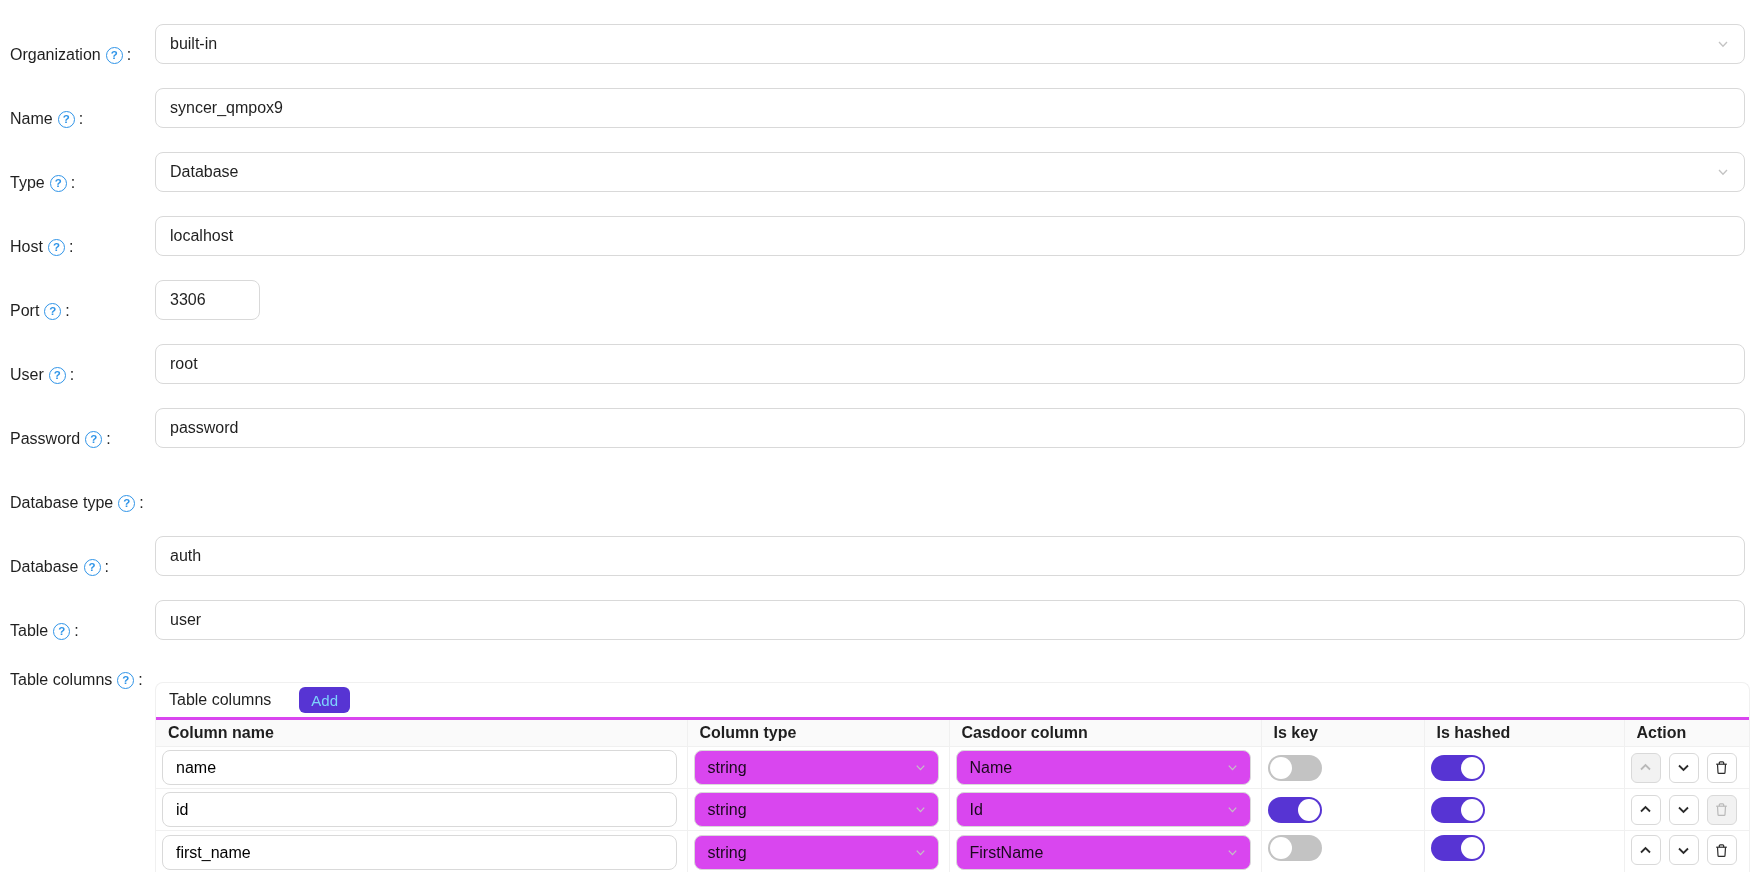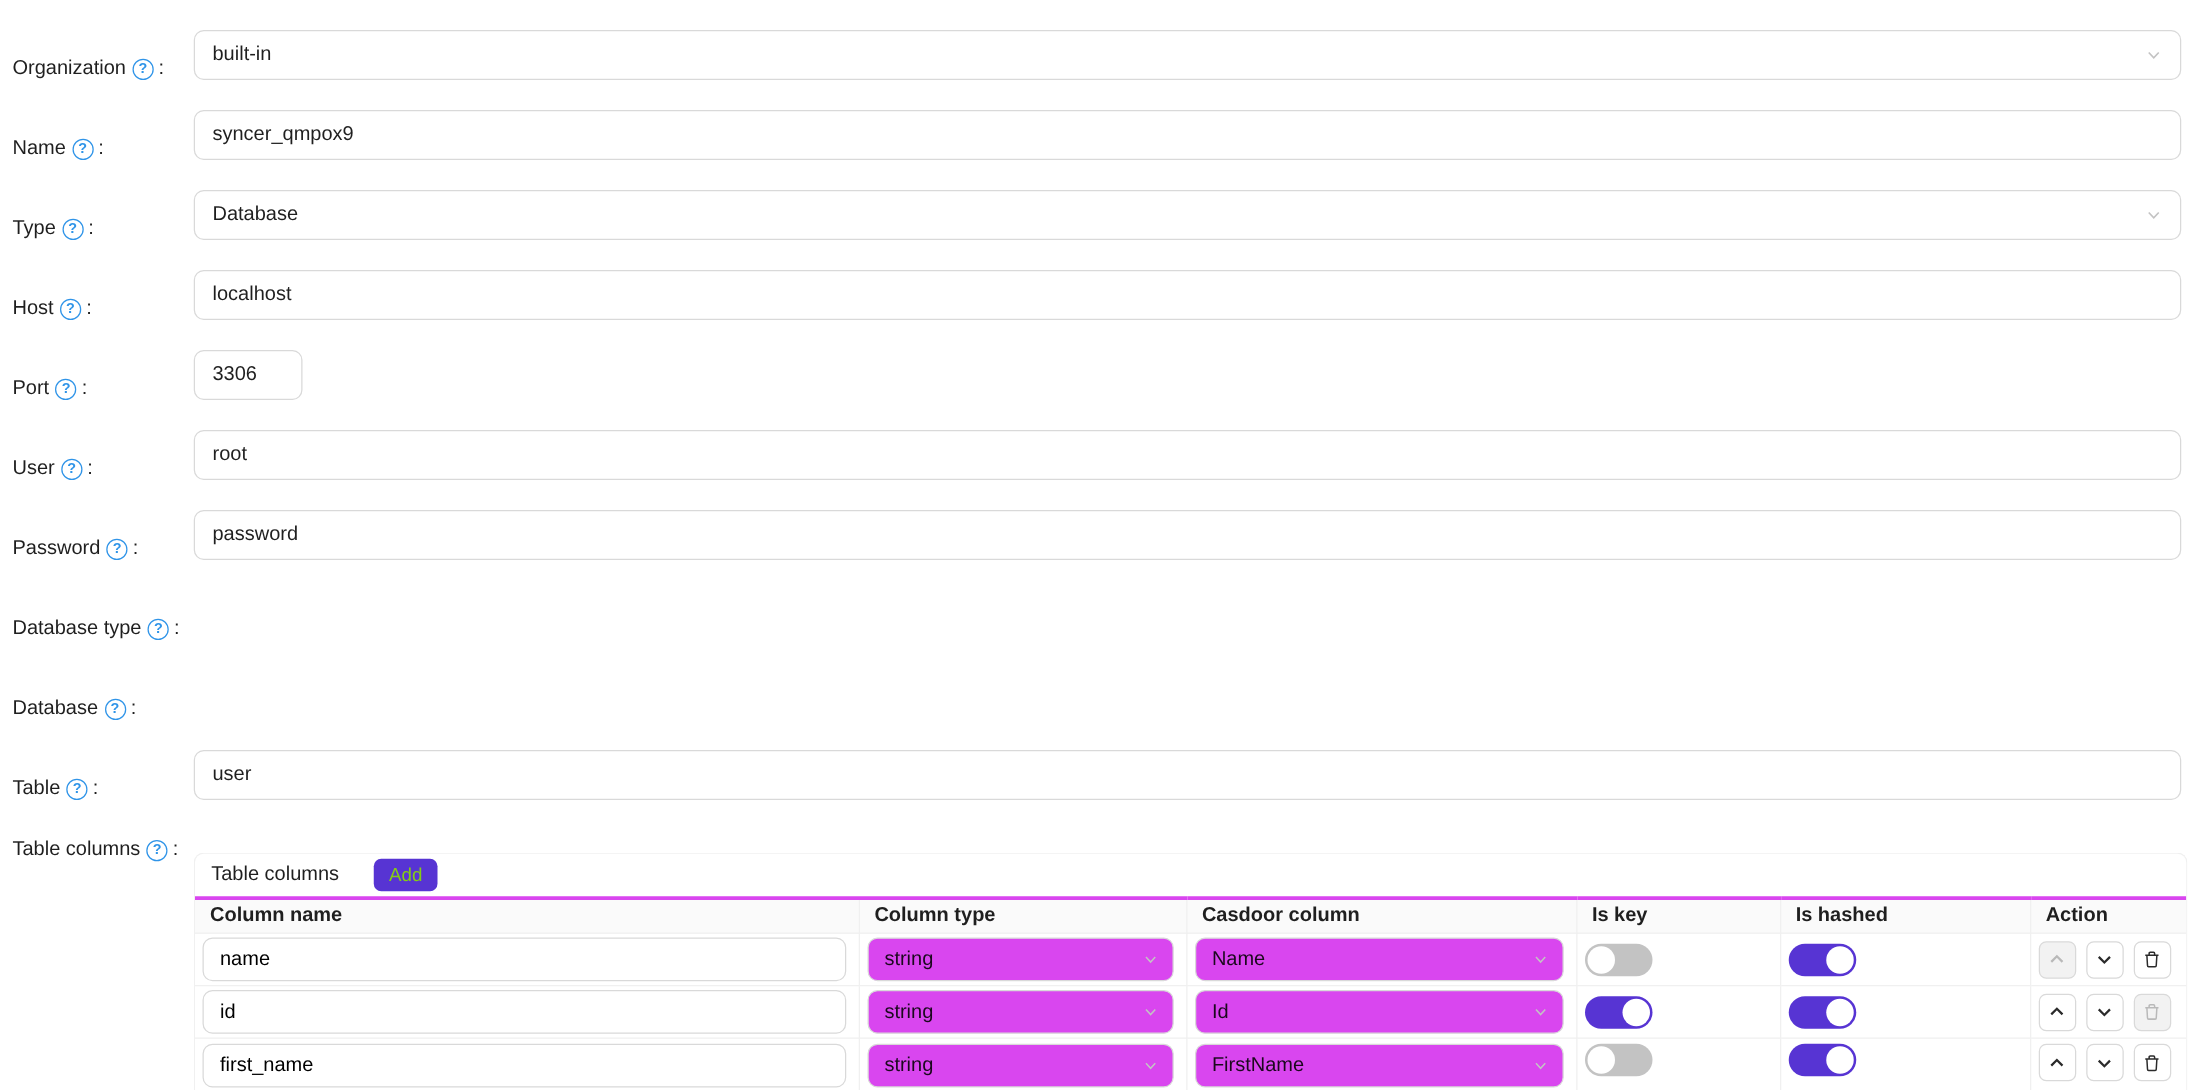--- a/index.html
+++ b/index.html
@@ -14,35 +14,35 @@
   .qicon { display:inline-flex; align-items:center; justify-content:center;
     width:17px; height:17px; border:1.6px solid #2f94e8; border-radius:50%;
     color:#2f94e8; font-size:11.5px; font-weight:bold; margin-left:5px; flex:none; }
   .colon { margin-left:4px; }
   .frow-control { flex:1; padding-right:13px; }
 
   .ctl { height:40px; width:100%; border:1px solid #d9d9d9; border-radius:8px;
     background:#fff; display:flex; align-items:center; font-size:16px;
     padding:0 14px; }
   input.ctl { outline:none; color:rgba(0,0,0,0.88); }
-  .ctl.narrow { width:87px; }
+  .ctl.narrow { width:105px; }
   .select { justify-content:space-between; cursor:pointer; }
   .chev { flex:none; display:inline-flex; color:#c3c3c3; }
 
   
   .frow.tsection { height:auto; align-items:flex-start; }
   .frow.tsection .frow-label { padding-top:31px; }
   .panel-wrap { flex:1; padding-right:13px; }
   .panel { margin-top:42px; border:1px solid #f0f0f0; border-bottom:none;
     border-radius:8px 8px 0 0; height:190px; overflow:hidden; }
 
   .tbl-toolbar { height:34px; display:flex; align-items:center; padding:0 13px; }
   .tbl-title { font-size:16px; }
   .add-btn { margin-left:28px; height:26px; padding:0 12px; background:#5734d3;
-    color:#84cc16; font-size:15px; border:none; border-radius:6px; cursor:pointer;
+    color:#7dd3fc; font-size:15px; border:none; border-radius:6px; cursor:pointer;
     font-family:"Liberation Sans", sans-serif; }
 
   table.cols { width:100%; border-collapse:collapse; table-layout:fixed; }
   table.cols col.c1{width:531px;} table.cols col.c2{width:262px;}
   table.cols col.c3{width:312px;} table.cols col.c4{width:163px;}
   table.cols col.c5{width:200px;} table.cols col.c6{width:125px;}
   table.cols th { background:#fafafa; font-size:16px; font-weight:600; text-align:left;
     height:28px; padding:2px 12px; border-top:3px solid #d946ef;
     border-bottom:1px solid #f0f0f0; border-right:1px solid #f0f0f0; }
   table.cols th:last-child { border-right:none; }
@@ -172,20 +172,23 @@
       <span class="qicon">?</span>
       <span class="colon">:</span>
     </div>
   </div>
 
   <div class="frow">
     <div class="frow-label">
       <span>Database</span>
       <span class="qicon">?</span>
       <span class="colon">:</span>
+    </div>
+    <div class="frow-control">
+      <input class="ctl" value="auth" style="">
     </div>
   </div>
 
   <div class="frow">
     <div class="frow-label">
       <span>Table</span>
       <span class="qicon">?</span>
       <span class="colon">:</span>
     </div>
     <div class="frow-control">

